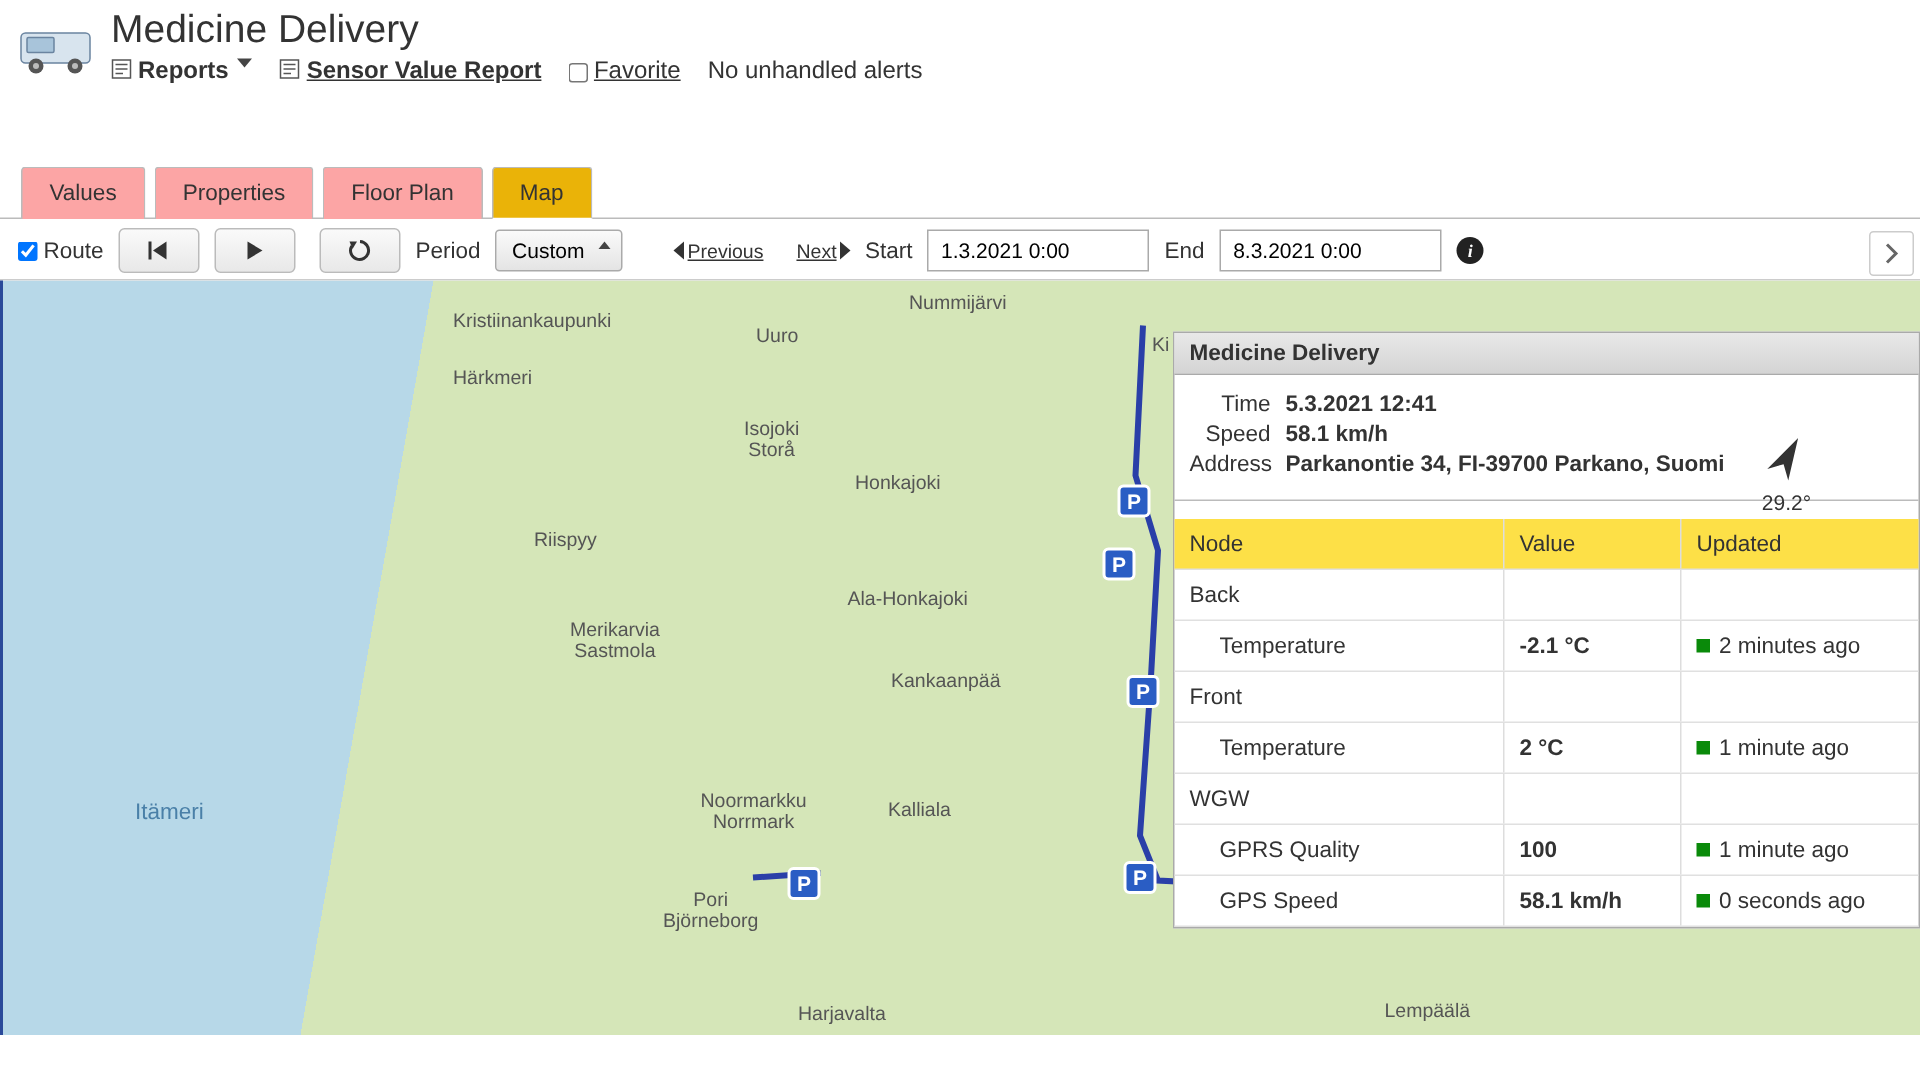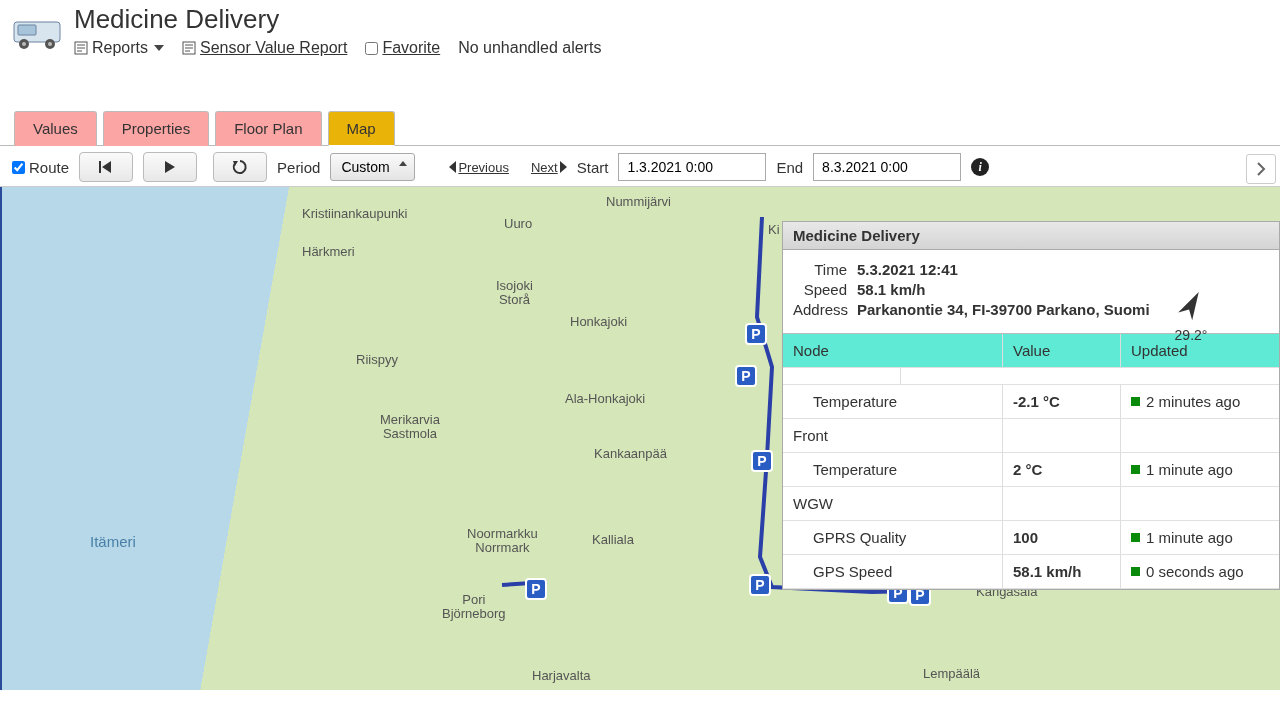--- a/index.html
+++ b/index.html
@@ -34,23 +34,23 @@
   }
   .header-links {
     display: flex;
     align-items: center;
     gap: 18px;
     font-size: 16px;
     color: #333;
   }
   .header-link {
     display: inline-flex;
-    align-items: center;
     gap: 4px;
     cursor: pointer;
+    font-weight: bold;
   }
   .underline { text-decoration: underline; }
   .favorite-wrap { display: inline-flex; align-items: center; gap: 4px; }
   .caret-down {
     width: 0; height: 0;
     border-left: 5px solid transparent;
     border-right: 5px solid transparent;
     border-top: 6px solid #444;
     display: inline-block;
     margin-left: 2px;
@@ -251,21 +251,21 @@
   .compass-box svg { width: 36px; height: 36px; }
 
   .sensor-table {
     border-top: 1px solid #bbb;
     width: 100%;
   }
   .sensor-head, .sensor-row {
     display: flex;
     border-bottom: 1px solid #e0e0e0;
   }
-  .sensor-head { background: #5eead4; font-size: 15px; }
+  .sensor-head { background: #fde047; font-size: 15px; margin-top: 12px; }
   .s-col1 { width: 220px; padding: 8px 10px; border-right: 1px solid #ddd; }
   .s-col2 { width: 118px; padding: 8px 10px; border-right: 1px solid #ddd; font-weight: bold; }
   .s-col3 { flex: 1; padding: 8px 10px; display: flex; align-items: center; gap: 6px; }
   .sensor-head .s-col2 { font-weight: normal; }
   .group-row .s-col1 { font-weight: normal; }
   .sub-row .s-col1 { padding-left: 30px; }
   .green-dot { width: 9px; height: 9px; background: #0a8a0a; display: inline-block; }
 </style>
 </head>
 <body>
@@ -448,20 +448,21 @@
     </div>
   </div>
   <div class="sensor-table">
     <div class="sensor-head">
       <div class="s-col1">Node</div>
       <div class="s-col2">Value</div>
       <div class="s-col3">Updated</div>
     </div>
     <div id="sensor-rows">
         <div class="sensor-row group-row">
+          <div class="s-col1">Back</div>
           <div class="s-col2"></div>
           <div class="s-col3"></div>
         </div>
         <div class="sensor-row sub-row">
           <div class="s-col1">Temperature</div>
           <div class="s-col2">-2.1 °C</div>
           <div class="s-col3">
             <span class="green-dot"></span>
             <span>2 minutes ago</span>
           </div>

